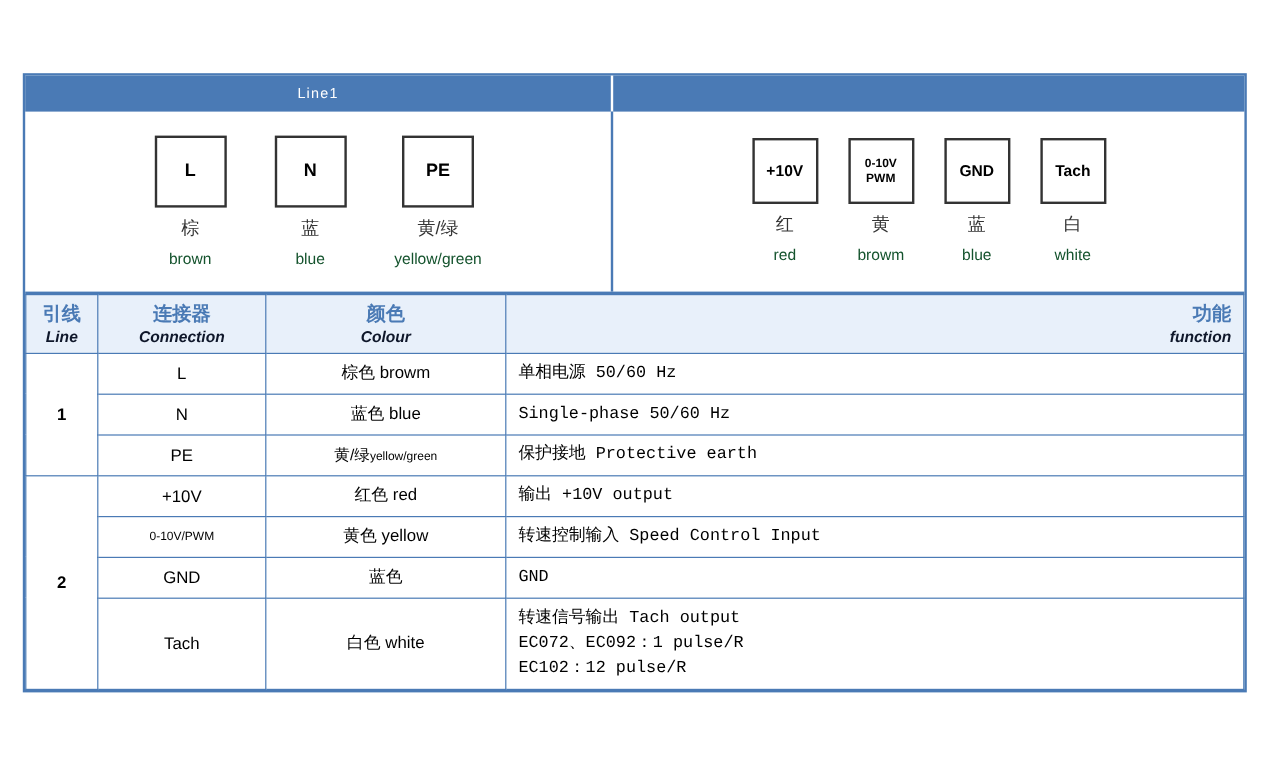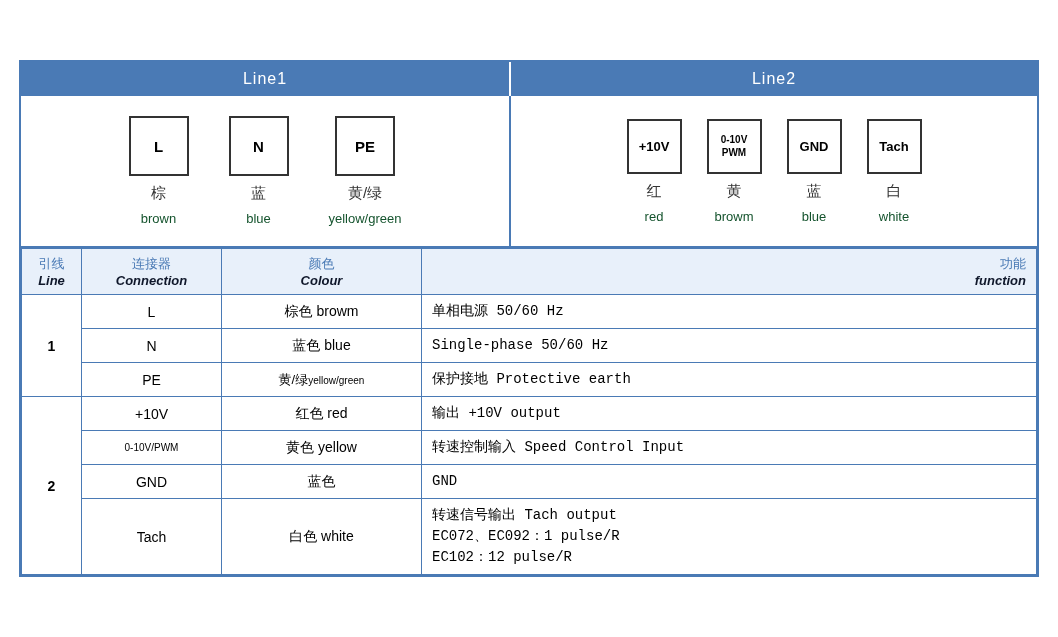--- a/index.html
+++ b/index.html
@@ -19,21 +19,21 @@
     }
     
     .header-row {
       display: flex;
       background: #4a7ab5;
     }
     .header-line1, .header-line2 {
       color: #fff;
       text-align: center;
       padding: 8px 0;
-      font-size: 16px;
+      font-size: 12px;
       letter-spacing: 1px;
     }
     .header-line1 {
       width: 490px;
       border-right: 2px solid #fff;
     }
     .header-line2 {
       flex: 1;
     }
     
@@ -112,22 +112,22 @@
     }
     .th-colour {
       width: 200px;
       text-align: center;
     }
     .th-function {
       text-align: right;
     }
     .th-cn {
       color: #4a7ab5;
-      font-weight: normal;
-      font-size: 13px;
+      font-weight: bold;
+      font-size: 16px;
       display: block;
     }
     .th-en {
       color: #0f172a;
       font-style: italic;
       font-size: 13px;
       display: block;
     }
     .line-number {
       text-align: center;
@@ -151,21 +151,20 @@
       position: relative;
     }
   </style>
 </head>
 <body>
 
 <div class="main-container">
 
   <div class="header-row">
     <div class="header-line1">Line1</div>
-    <div class="header-line2">Line2</div>
   </div>
 
   <div class="diagram-row">
 
     <div class="diagram-line1">
       <div class="connector-item">
         <div class="connector-box">L</div>
         <span class="connector-label-cn">棕</span>
         <span class="connector-label-en">brown</span>
       </div>

